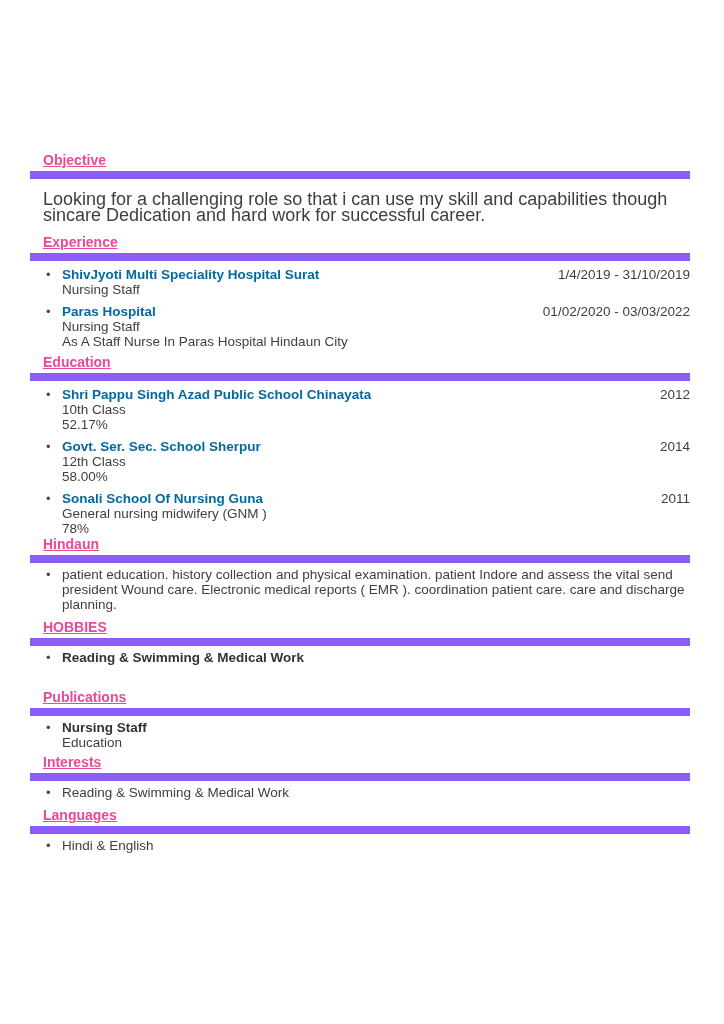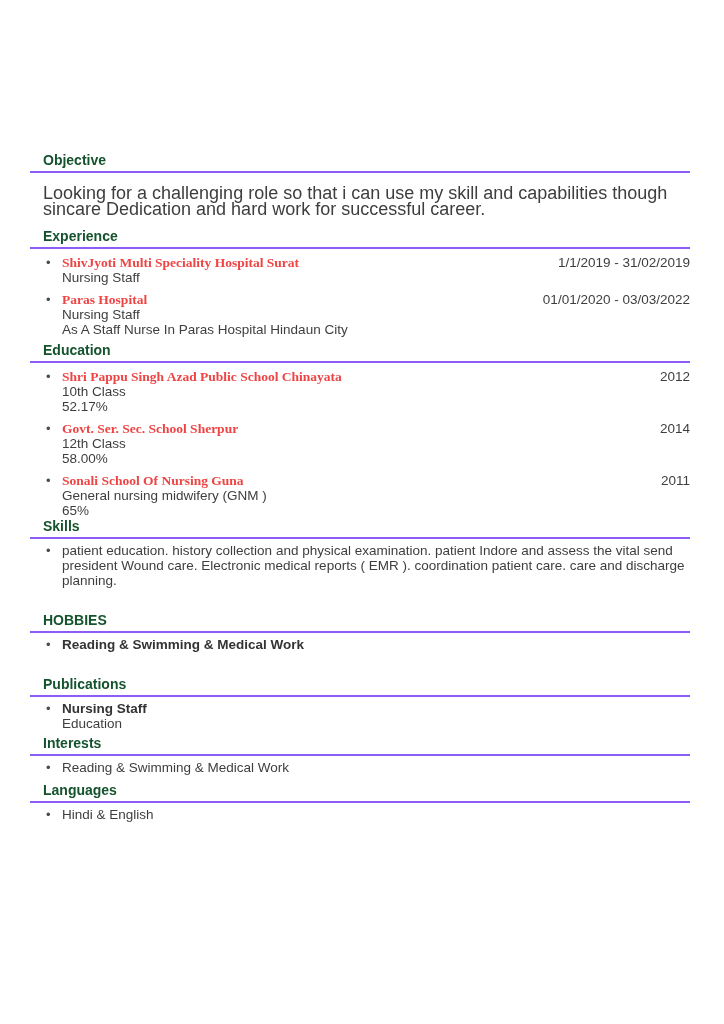--- a/index.html
+++ b/index.html
@@ -21,29 +21,30 @@
     position: absolute;
     top: 152px;
     left: 30px;
     width: 660px;
   }
   .section-title {
     margin: 0;
     font-size: 14px;
     line-height: 17px;
     font-weight: bold;
-    color: #14532d;
+    color: #ec4899;
     padding: 0 0 2px 13px;
-    border-bottom: 2px solid #8b5cf6;
+    border-bottom: 8px solid #8b5cf6;
+    text-decoration: underline;
   }
   .sec-objective .section-title { margin-top: 0; }
   .sec-experience .section-title { margin-top: 11px; }
   .sec-education .section-title { margin-top: 5px; }
   .sec-skills .section-title { margin-top: 0; }
-  .sec-hobbies .section-title { margin-top: 24px; }
+  .sec-hobbies .section-title { margin-top: 7px; }
   .sec-publications .section-title { margin-top: 24px; }
   .sec-interests .section-title { margin-top: 4px; }
   .sec-languages .section-title { margin-top: 7px; }
   .sec-body { padding-top: 4px; }
   .sec-experience .sec-body, .sec-education .sec-body { padding-top: 6px; }
   .objective-text {
     margin: 0;
     padding: 13px 0 0 13px;
     font-size: 18px;
     line-height: 15.5px;
@@ -57,21 +58,21 @@
   }
   .item:last-child { margin-bottom: 0; }
   .bullet {
     position: absolute;
     left: 16px;
     top: 0;
     font-size: 13px;
     color: #4a4a4a;
   }
   .item-head { display: flex; align-items: baseline; }
-  .item-title { font-weight: bold; color: #ef4444; font-family: Liberation Serif, serif; }
+  .item-title { font-weight: bold; color: #0369a1; }
   .item-date { margin-left: auto; text-align: right; white-space: nowrap; color: #3e3e3e; }
   .item-sub { color: #3e3e3e; }
   .bold { font-weight: bold; color: #333333; }
 </style>
 </head>
 <body>
 
 <div class="page">
   <div class="content">
 
@@ -80,29 +81,29 @@
       <p class="objective-text">Looking for a challenging role so that i can use my skill and capabilities though sincare Dedication and hard work for successful career.</p>
     </section>
 
     <section class="sec sec-experience">
       <h2 class="section-title">Experience</h2>
       <div class="sec-body">
         <div class="item">
           <span class="bullet">•</span>
           <div class="item-head">
             <span class="item-title">ShivJyoti Multi Speciality Hospital Surat</span>
-            <span class="item-date">1/1/2019 - 31/02/2019</span>
+            <span class="item-date">1/4/2019 - 31/10/2019</span>
           </div>
           <div class="item-sub">Nursing Staff</div>
         </div>
         <div class="item">
           <span class="bullet">•</span>
           <div class="item-head">
             <span class="item-title">Paras Hospital</span>
-            <span class="item-date">01/01/2020 - 03/03/2022</span>
+            <span class="item-date">01/02/2020 - 03/03/2022</span>
           </div>
           <div class="item-sub">Nursing Staff</div>
           <div class="item-sub">As A Staff Nurse In Paras Hospital Hindaun City</div>
         </div>
       </div>
     </section>
 
     <section class="sec sec-education">
       <h2 class="section-title">Education</h2>
       <div class="sec-body">
@@ -124,27 +125,27 @@
           <div class="item-sub">12th Class</div>
           <div class="item-sub">58.00%</div>
         </div>
         <div class="item">
           <span class="bullet">•</span>
           <div class="item-head">
             <span class="item-title">Sonali School Of Nursing Guna</span>
             <span class="item-date">2011</span>
           </div>
           <div class="item-sub">General nursing midwifery (GNM )</div>
-          <div class="item-sub">65%</div>
+          <div class="item-sub">78%</div>
         </div>
       </div>
     </section>
 
     <section class="sec sec-skills">
-      <h2 class="section-title">Skills</h2>
+      <h2 class="section-title">Hindaun</h2>
       <div class="sec-body">
         <div class="item">
           <span class="bullet">•</span>
           <div class="item-sub">patient education. history collection and physical examination. patient Indore and assess the vital send president Wound care. Electronic medical reports ( EMR ). coordination patient care. care and discharge planning.</div>
         </div>
       </div>
     </section>
 
     <section class="sec sec-hobbies">
       <h2 class="section-title">HOBBIES</h2>

